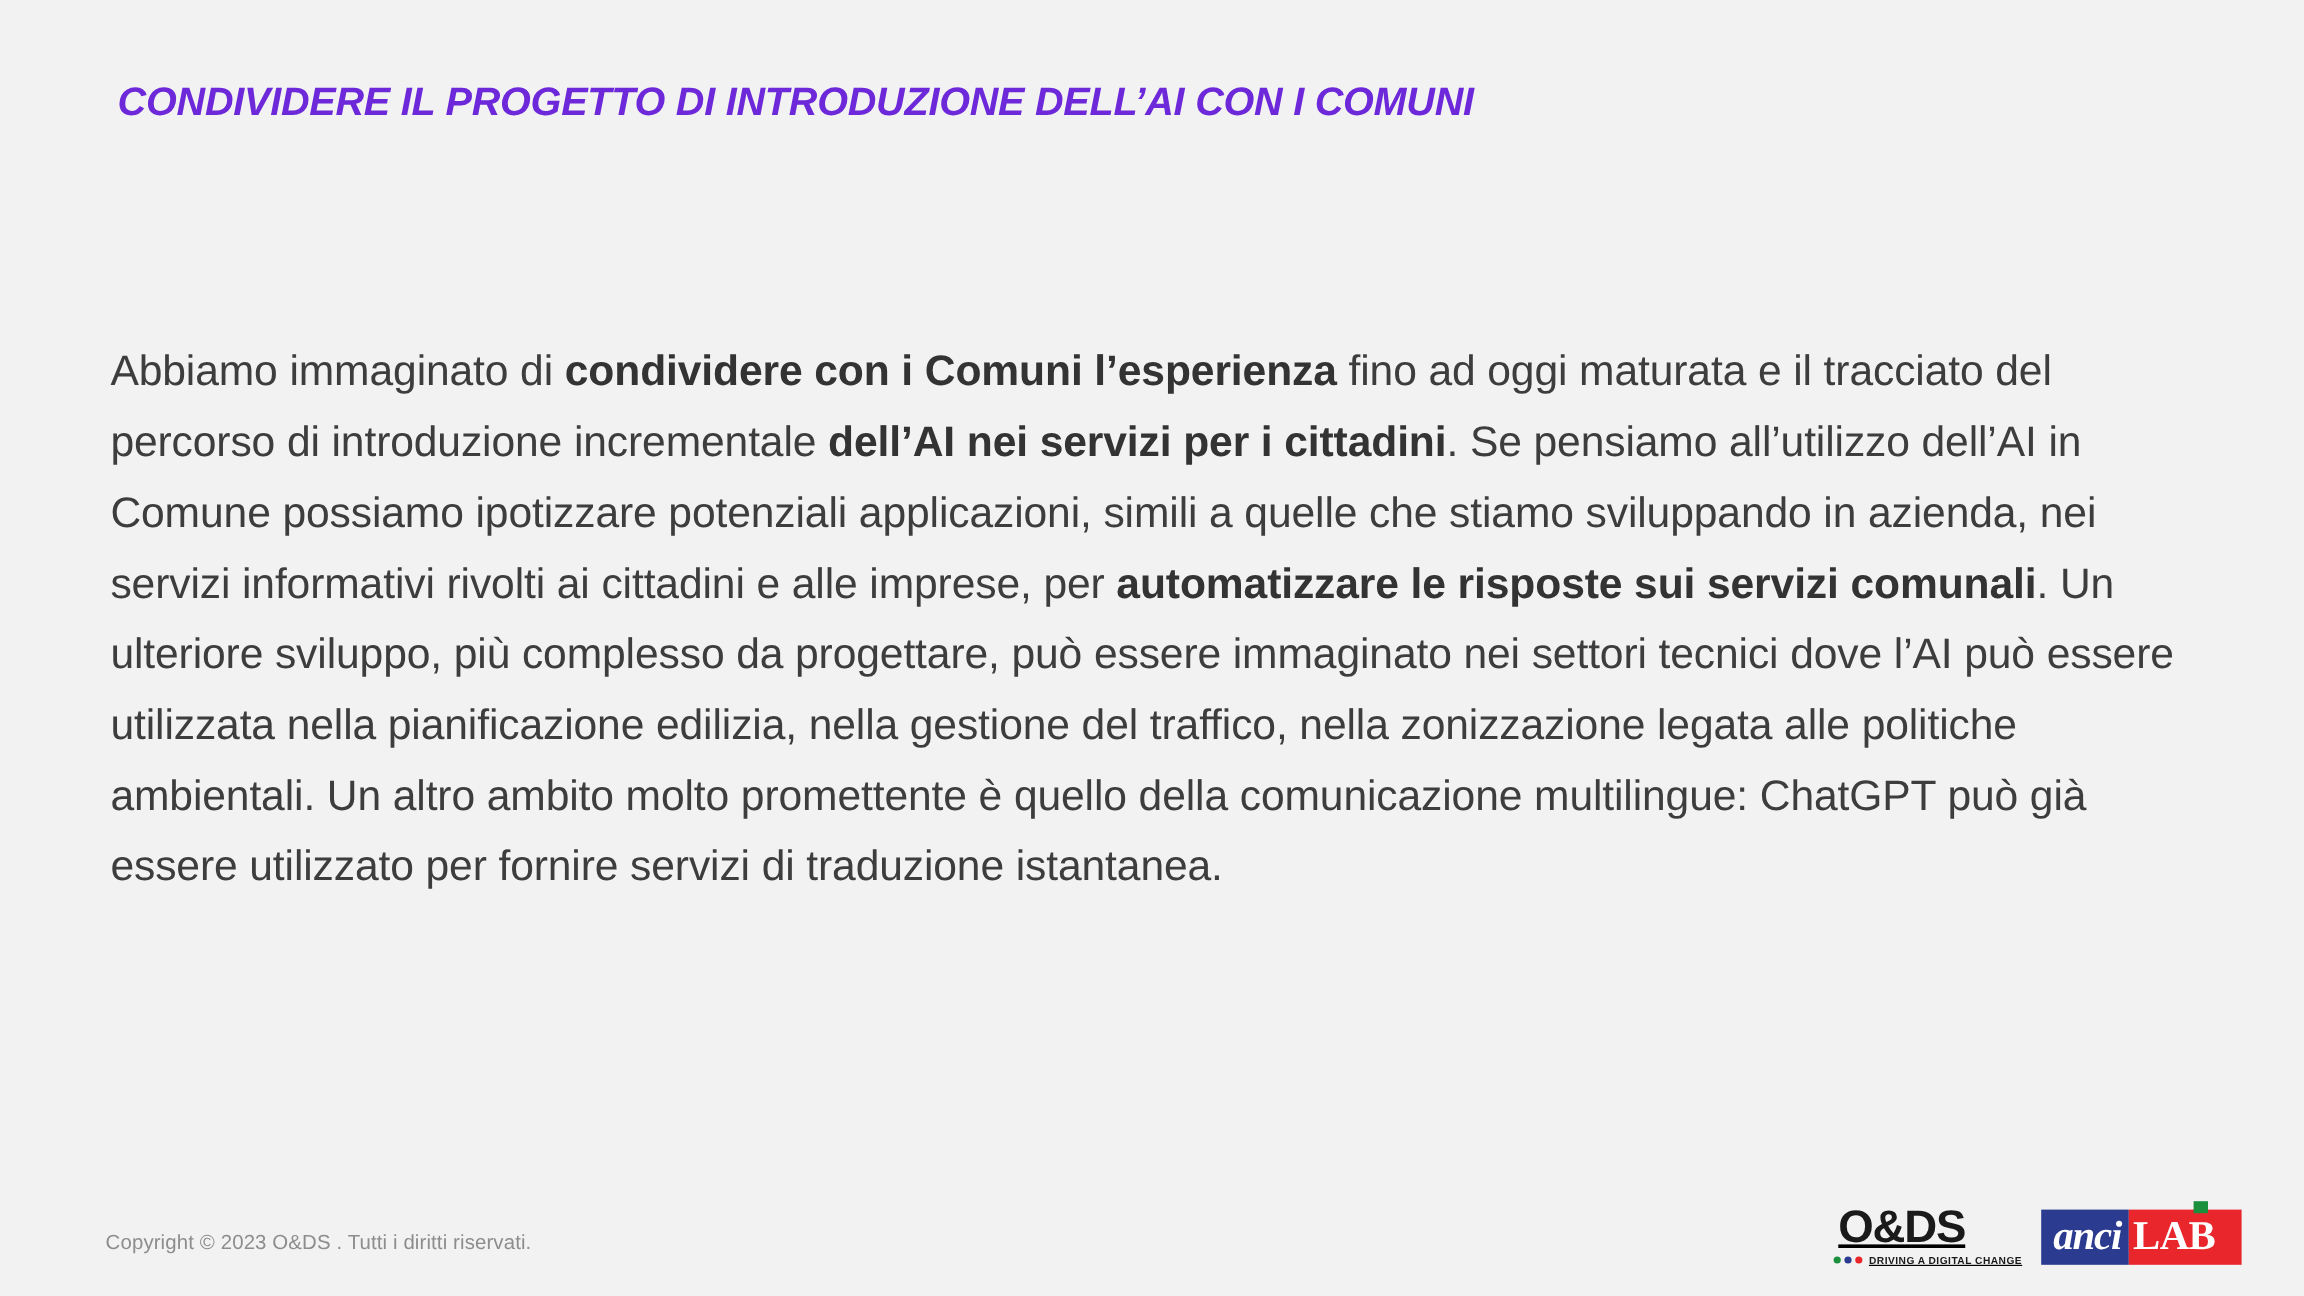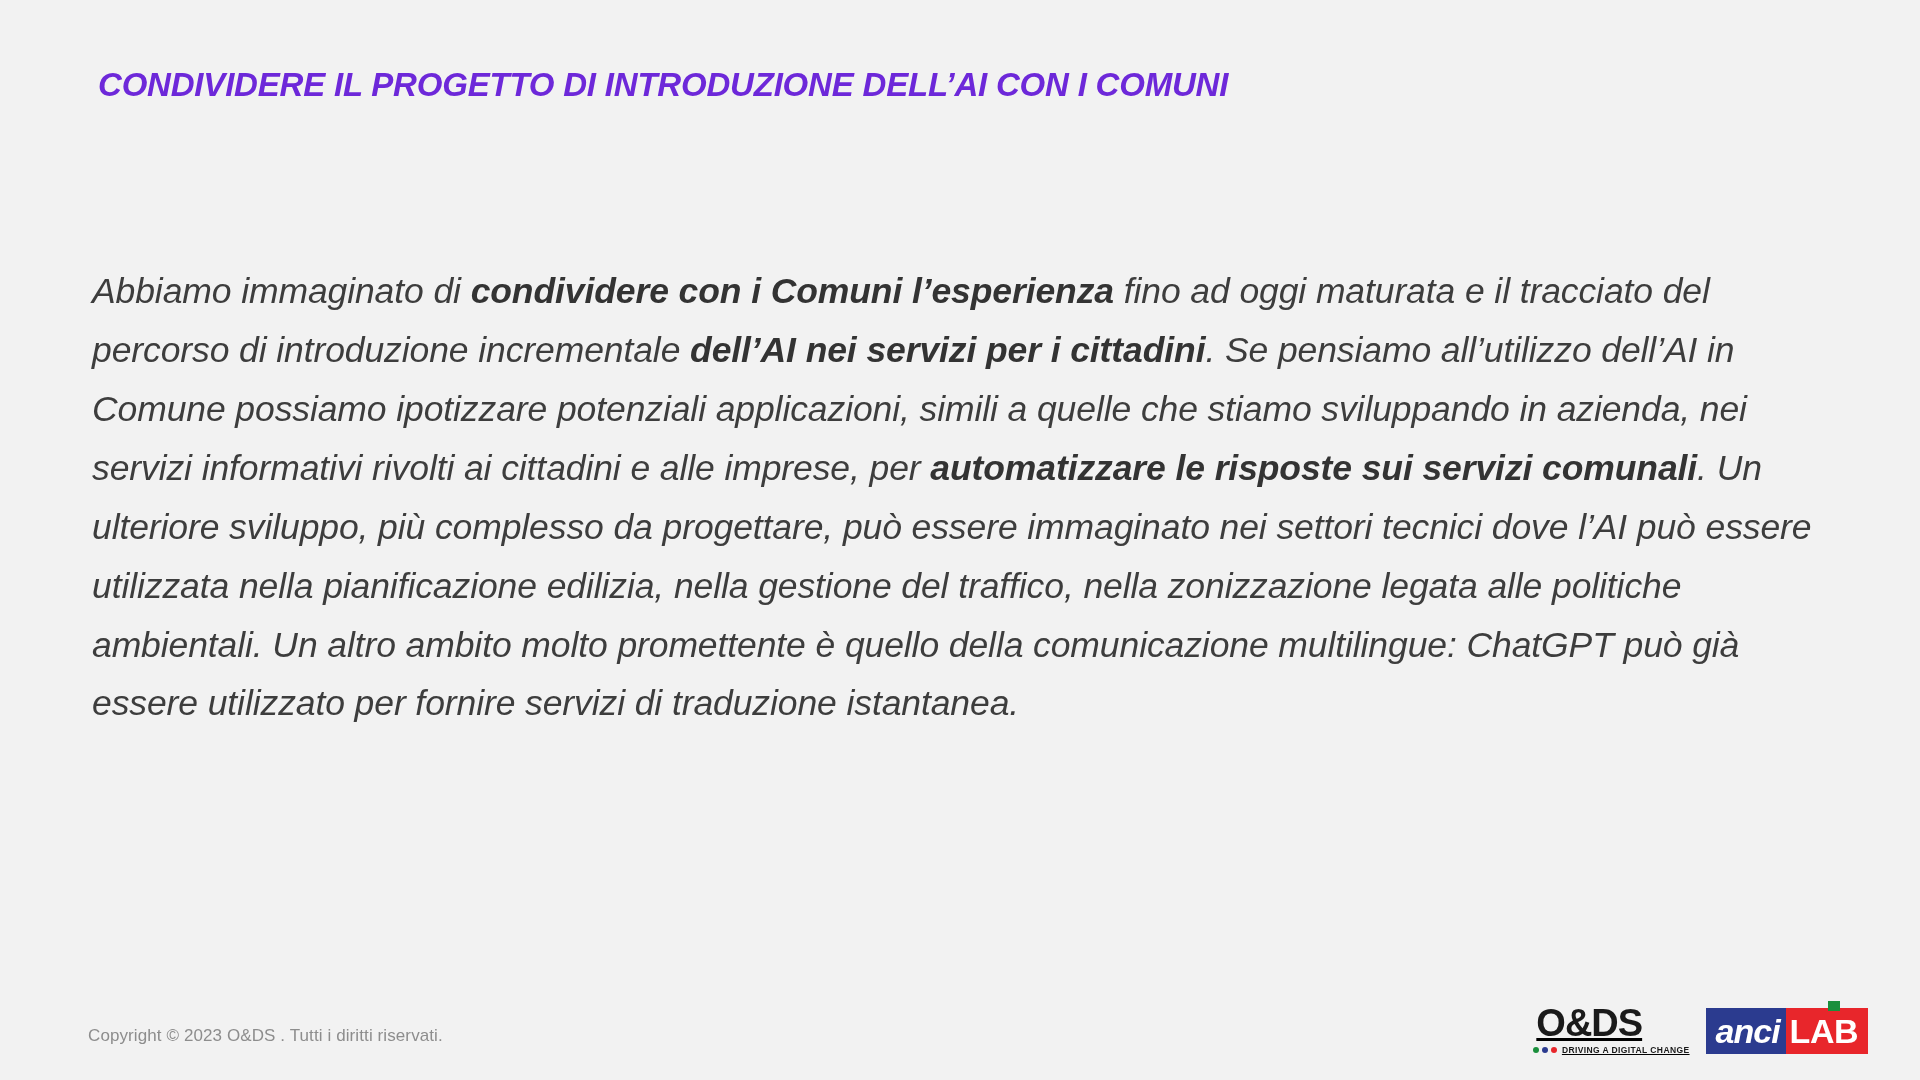--- a/index.html
+++ b/index.html
@@ -41,23 +41,22 @@
     font-weight: bold;
     color: #6d28d9;
     letter-spacing: -0.2px;
     margin: 16px 0 0 0;
     white-space: nowrap;
     font-style: italic;
   }
   .body-block {
     position: absolute;
     left: 92px;
-    top: 262px;
+    top: 280px;
     width: 1740px;
-    font-style: italic;
   }
   .body-text {
     font-size: 35.5px;
     line-height: 1.66;
     color: #3d3d3d;
     margin: 0;
     text-align: left;
     letter-spacing: -0.1px;
   }
   .body-text b {
@@ -119,38 +118,39 @@
     font-weight: bold;
     color: #1a1a1a;
     letter-spacing: 0.4px;
   }
   
   .ancilab-logo {
     position: relative;
     display: flex;
     align-items: stretch;
     height: 46px;
+    font-family: Liberation Serif, serif;
   }
   .anci-part {
     background: #2b3b8f;
     color: #ffffff;
     font-size: 34px;
     font-weight: bold;
     font-style: italic;
     padding: 2px 6px 2px 10px;
     display: flex;
     align-items: center;
     letter-spacing: -1px;
   }
   .lab-part {
     background: #e8262b;
     color: #ffffff;
     font-size: 34px;
     font-weight: bold;
-    padding: 2px 10px 2px 4px;
+    padding: 2px 22px 2px 4px;
     display: flex;
     align-items: center;
     letter-spacing: -0.5px;
     position: relative;
   }
   .lab-accent {
     position: absolute;
     top: -7px;
     right: 28px;
     width: 12px;

